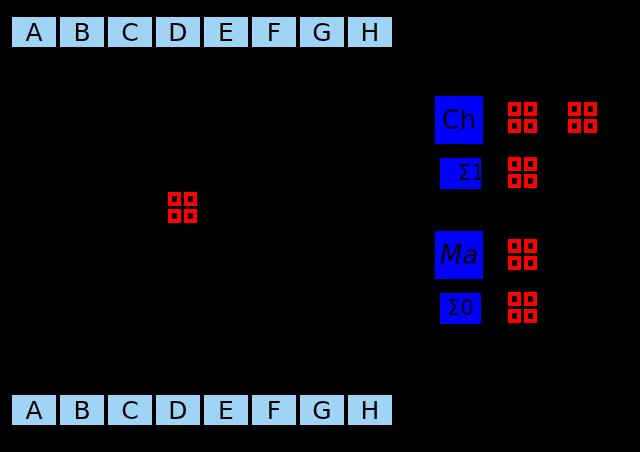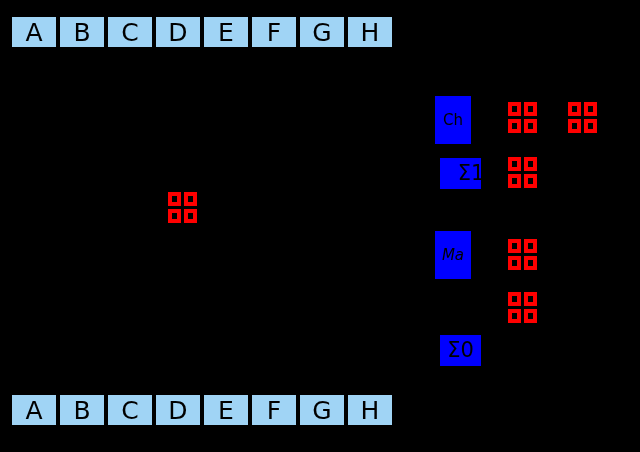--- a/index.html
+++ b/index.html
@@ -66,44 +66,44 @@
     position: absolute;
     box-sizing: border-box;
     background: #0000ff;
     display: flex;
     align-items: center;
     justify-content: center;
     color: #000000;
     line-height: 1;
   }
   .blue-box-tall {
-    width: 36px;
+    width: 48px;
     height: 48px;
-    font-size: 15px;
+    font-size: 26px;
   }
   .blue-box-short {
     width: 41px;
     height: 31px;
     font-size: 21px;
   }
 
   
   #grid-center      { left: 168px; top: 192px; }
 
   #box-ch           { left: 435px; top: 96px;  }
   #grid-ch-1        { left: 508px; top: 102px; }
   #grid-ch-2        { left: 568px; top: 102px; }
 
   #box-sigma1       { left: 440px; top: 158px; padding-left: 21px; }
   #grid-sigma1-1    { left: 508px; top: 157px; }
 
   #box-ma           { left: 435px; top: 231px; font-style: italic; }
   #grid-ma-1        { left: 508px; top: 239px; }
 
-  #box-sigma0       { left: 440px; top: 293px; margin-top: 42px; }
+  #box-sigma0       { left: 440px; top: 293px; }
   #grid-sigma0-1    { left: 508px; top: 292px; }
 </style>
 </head>
 <body>
 
 <div class="letter-strip" id="strip-top">
   <div class="letter-cell">A</div>
   <div class="letter-cell">B</div>
   <div class="letter-cell">C</div>
   <div class="letter-cell">D</div>

